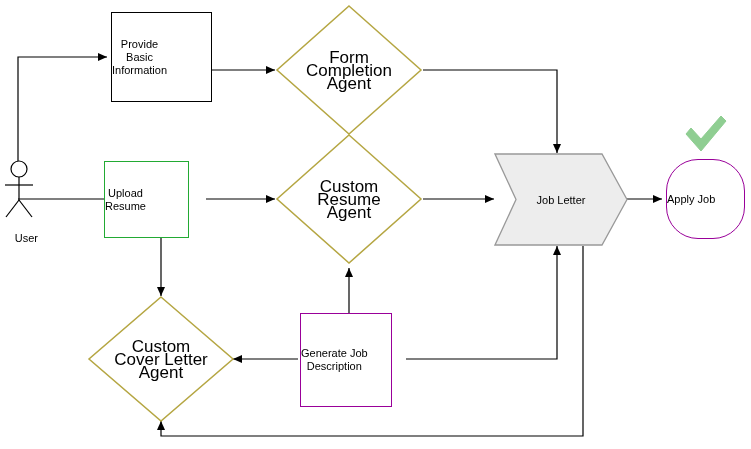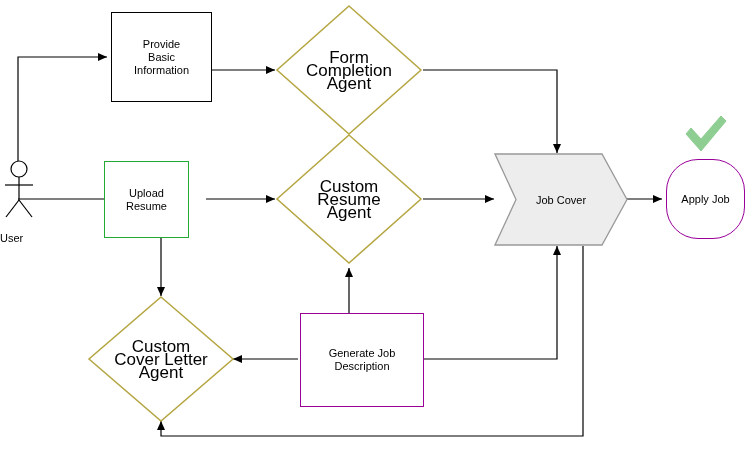--- a/index.html
+++ b/index.html
@@ -13,21 +13,20 @@
     height: 449px;
     background: #ffffff;
     font-family: "Liberation Sans", sans-serif;
     overflow: hidden;
   }
   .node {
     position: absolute;
     box-sizing: border-box;
     display: flex;
     align-items: center;
-    justify-content: center;
     text-align: center;
     font-size: 11px;
     line-height: 13px;
     color: #000000;
     white-space: pre-line;
   }
   .rect {
     background: #ffffff;
     border: 1px solid #000000;
   }
@@ -67,21 +66,21 @@
     align-items: center;
     justify-content: center;
     font-size: 11px;
     color: #000000;
     font-weight: normal;
   }
   .actor-label {
     position: absolute;
     font-size: 11px;
     color: #000000;
-    text-align: left;
+    text-align: right;
   }
   svg.layer {
     position: absolute;
     left: 0;
     top: 0;
     width: 751px;
     height: 449px;
     pointer-events: none;
   }
 </style>
@@ -161,21 +160,21 @@
     </svg>
     <div class="diamond-label">Custom
 Resume
 Agent</div>
   </div>
 
   <div class="hex-wrap" style="left:494px; top:153px; width:134px; height:93px;">
     <svg width="134" height="93" viewBox="0 0 134 93">
       <polygon points="1,1 108,1 133,46.5 108,92 1,92 22,46.5" fill="#ededed" stroke="#999999" stroke-width="1.3"></polygon>
     </svg>
-    <div class="hex-label">Job Cover</div>
+    <div class="hex-label">Job Letter</div>
   </div>
 
   <div class="node rect" style="left:666px; top:159px; width:79px; height:80px; border-color:#990099;border-radius:32px;">
     <span>Apply Job</span>
   </div>
 
   <div class="node" style="left:682px; top:112px; width:48px; height:44px;">
     <svg width="48" height="44" viewBox="0 0 48 44">
       <path d="M4,22 L9,16 L19,27 L39,4 L44,9 L19,39 Z" fill="#8fce92" stroke="#8fce92" stroke-width="1"></path>
     </svg>
@@ -183,18 +182,18 @@
 
   <div class="diamond-wrap" style="left:87px; top:295px; width:148px; height:128px;">
     <svg width="148" height="128" viewBox="0 0 148 128">
       <polygon points="74,2 146,64 74,126 2,64" fill="#ffffff" stroke="#b5a642" stroke-width="1.5"></polygon>
     </svg>
     <div class="diamond-label">Custom
 Cover Letter
 Agent</div>
   </div>
 
-  <div class="node rect" style="left:300px; top:313px; width:124px; height:94px; border-color:#990099;">
+  <div class="node rect" style="left:300px; top:313px; width:92px; height:94px; border-color:#990099;">
     <span>Generate Job
 Description</span>
   </div>
 
 </div>
 
 </body></html>

